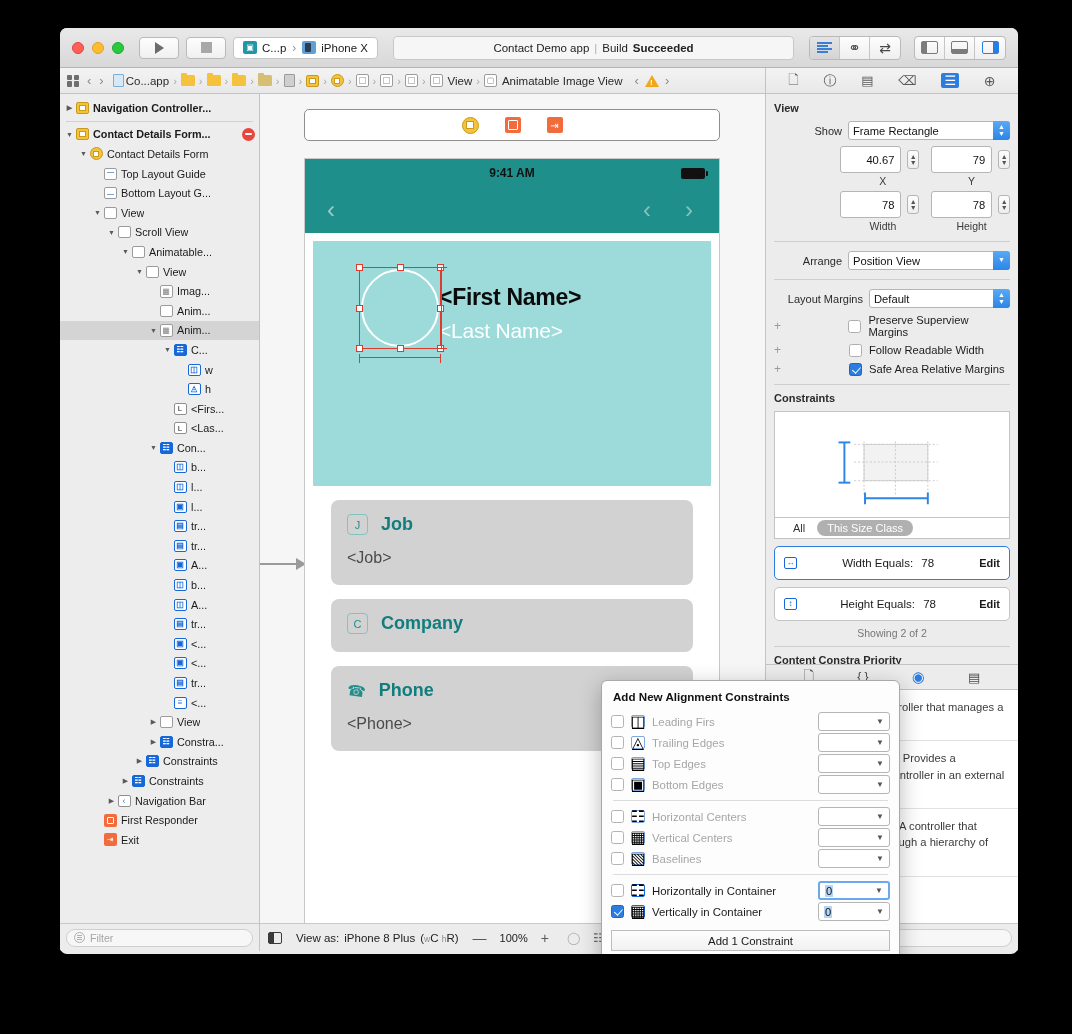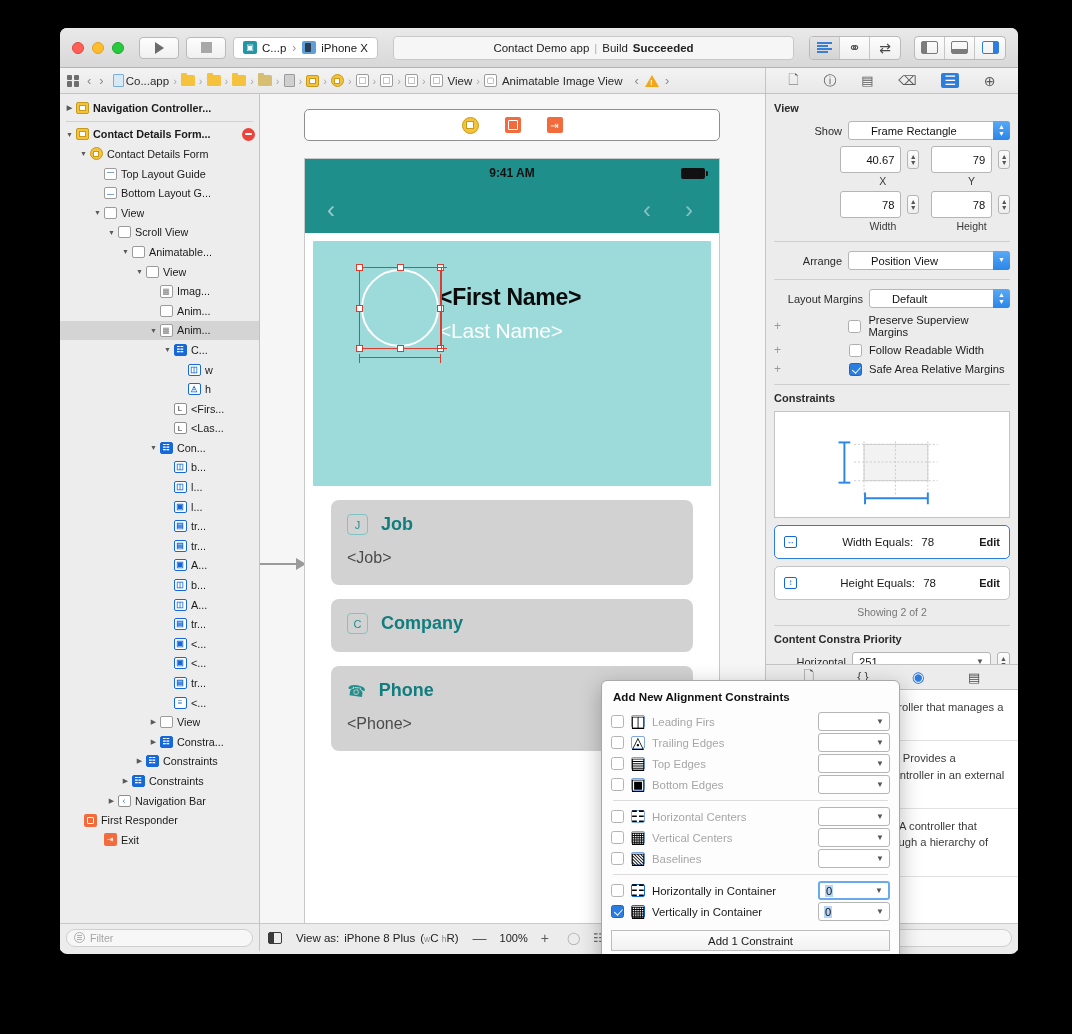--- a/index.html
+++ b/index.html
@@ -224,21 +224,21 @@
 
   
   .inspector { width: 253px; background: #ececec; border-left: 1px solid #c3c3c3;
      display:flex; flex-direction:column; position:relative; }
   .insp-scroll { height: 570px; overflow:hidden; padding: 6px 8px 0 8px; position:relative;}
   .sect-title { font-size: 11px; font-weight: bold; color: #2a2a2a; margin: 2px 0 7px 0; }
   .frow { display:flex; align-items:center; margin-bottom: 6px; gap: 6px;}
   .flabel { font-size: 11px; color: #2a2a2a; text-align: right; }
   .popup {
     flex:1; height: 19px; background: #fff; border: 1px solid #b5b5b5; border-radius: 3px;
-    display:flex; align-items:center; padding-left: 22px; font-size: 11.2px; color:#111;
+    display:flex; align-items:center; padding-left: 4px; font-size: 11.2px; color:#111;
     position: relative;
   }
   .stepper-blue { position:absolute; right: -1px; top:-1px; bottom:-1px; width: 17px;
      background: linear-gradient(#59a9f5,#2b86e8); border-radius: 0 3px 3px 0;
      display:flex; flex-direction:column; align-items:center; justify-content:center; color:#fff; font-size:7px; line-height:.9;}
   .numfield { height: 27px; background:#fff; border:1px solid #b5b5b5; border-radius:3px;
      display:flex; align-items:center; justify-content:flex-end; padding-right: 6px;
      font-size: 11.2px; color:#111; }
   .stepper { width: 13px; height: 19px; background: linear-gradient(#fdfdfd,#eee);
      border:1px solid #b5b5b5; border-radius:3px; display:flex; flex-direction:column;
@@ -681,21 +681,21 @@
               </span>
               <span class="rlabel">Constraints</span>
             </div>
             <div class="row" style="padding-left: 46px;">
               <span class="tw">▶</span>
               <span class="ricon">
                 <span class="ib-nav">‹</span>
               </span>
               <span class="rlabel">Navigation Bar</span>
             </div>
-            <div class="row" style="padding-left: 12px;">
+            <div class="row" style="padding-left: 32px;">
               <span class="tw"></span>
               <span class="ricon">
                 <span class="dock-fr" style="width:13px;height:13px;"></span>
               </span>
               <span class="rlabel">First Responder</span>
             </div>
             <div class="row" style="padding-left: 32px;">
               <span class="tw"></span>
               <span class="ricon">
                 <span class="ib-orange">⇥</span>
@@ -915,20 +915,24 @@
               <g stroke="#2b86e8" stroke-width="2">
                 <line x1="70" y1="31" x2="70" y2="72"></line>
                 <line x1="64" y1="31" x2="76" y2="31"></line>
                 <line x1="64" y1="72" x2="76" y2="72"></line>
                 <line x1="91" y1="88" x2="155" y2="88"></line>
                 <line x1="91" y1="82" x2="91" y2="94"></line>
                 <line x1="155" y1="82" x2="155" y2="94"></line>
               </g>
             </svg>
           </div>
+          <div class="cons-seg">
+            <span class="seg-all">All</span>
+            <span class="seg-tsc">This Size Class</span>
+          </div>
 
           <div class="cons-item sel">
             <span class="ib-blue">↔</span>
             <span style="flex:1;text-align:center;">
               <span>Width Equals:</span>
               <span style="margin-left:5px;">78</span>
             </span>
             <span class="edit">Edit</span>
           </div>
           <div class="cons-item">

